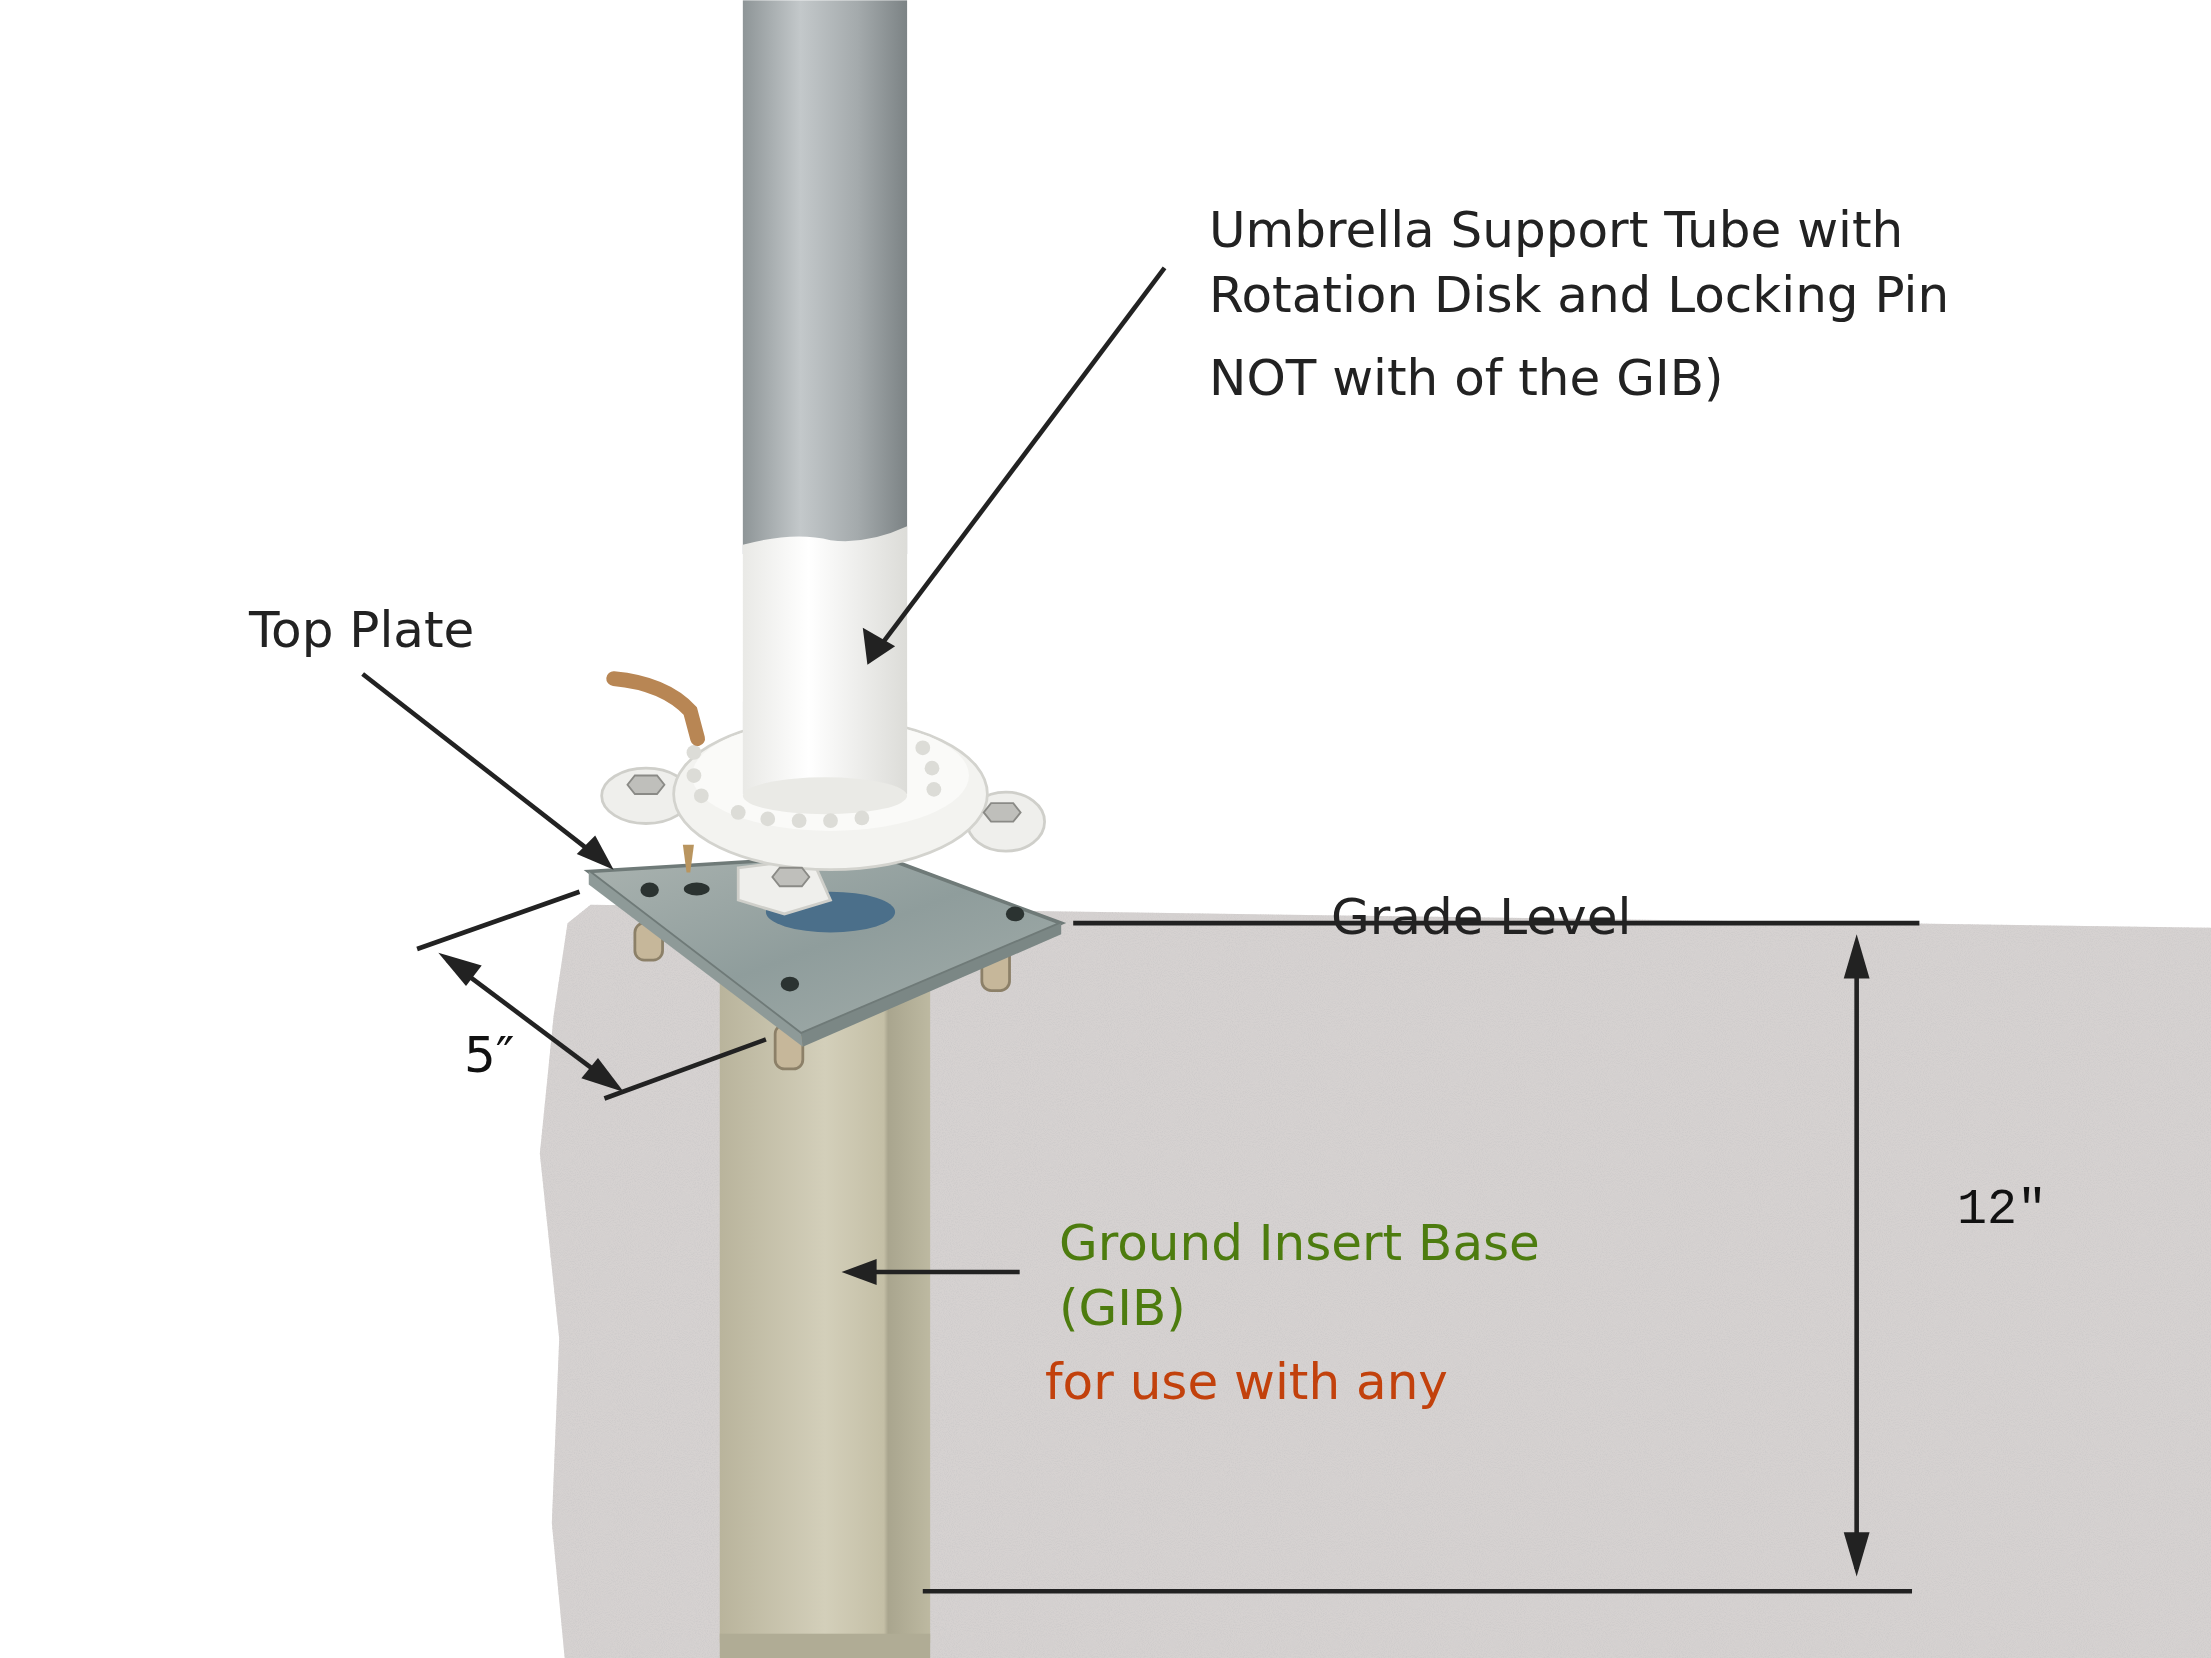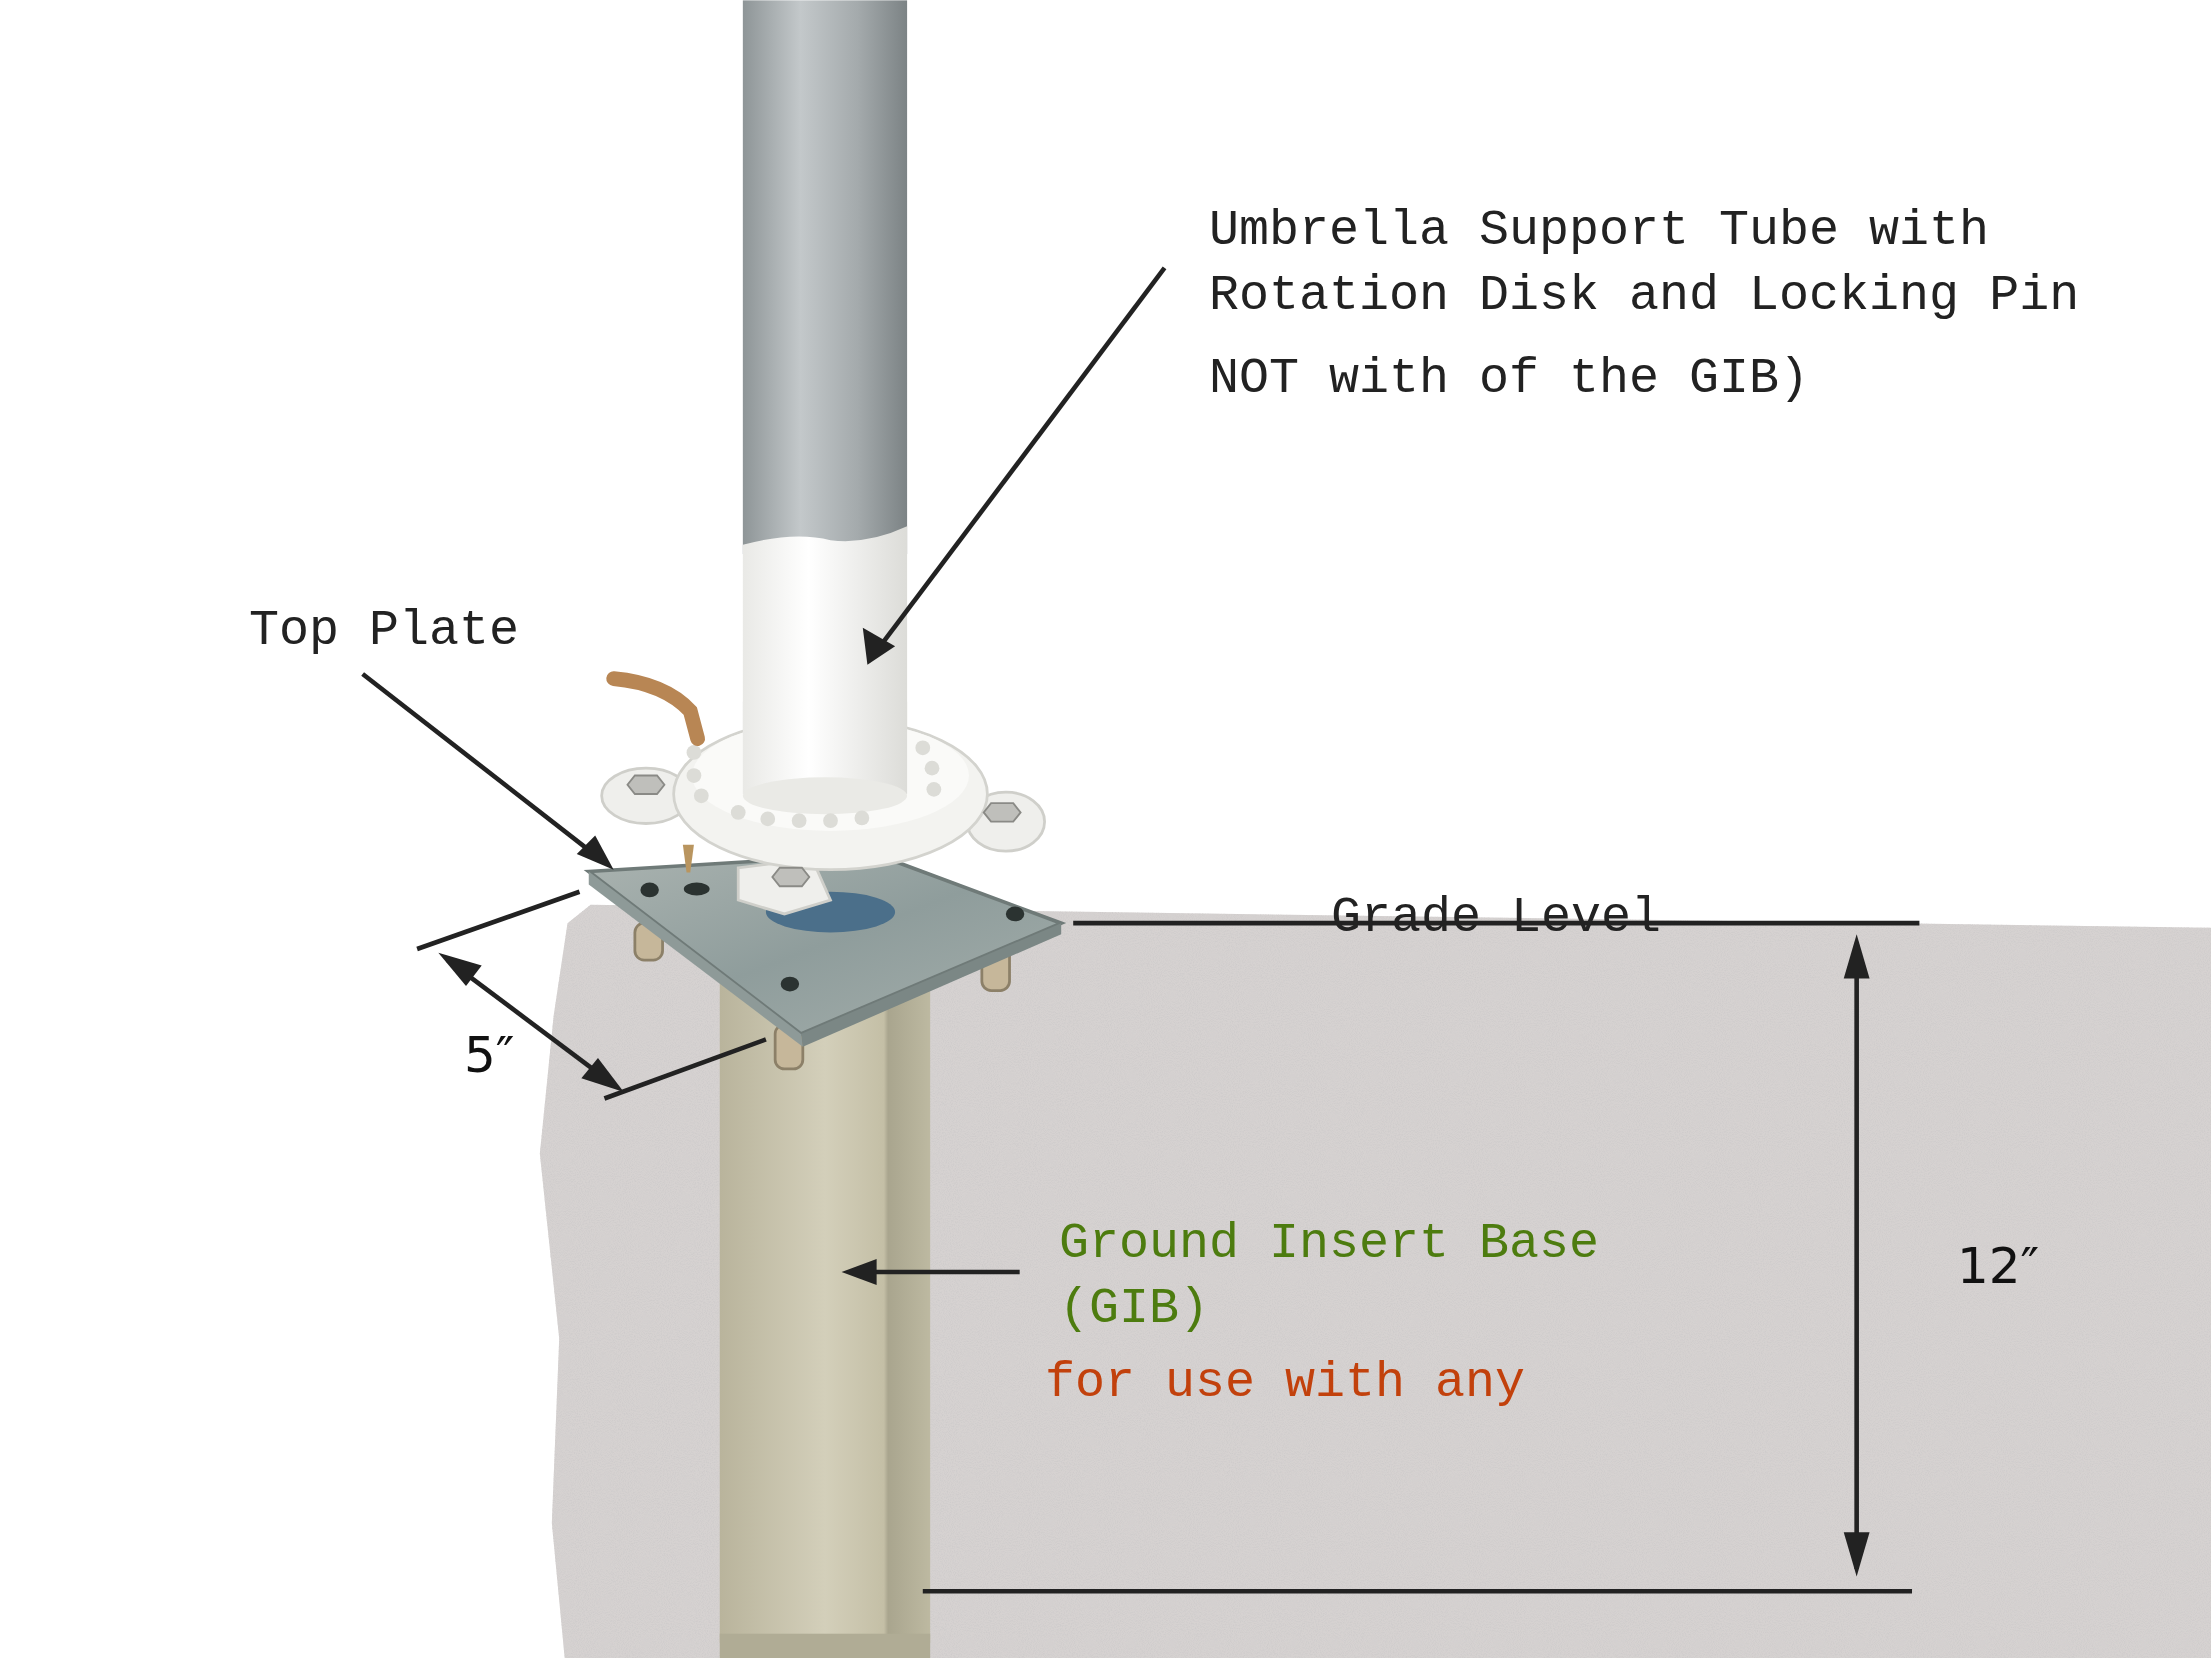--- a/index.html
+++ b/index.html
@@ -1,19 +1,19 @@
 <!DOCTYPE html>
 <html style="font-size:14.8px"><head>
 <meta charset="utf-8">
 <style>
   html, body { margin:0; padding:0; }
   body { width:2211px; height:1659px; position:relative; overflow:hidden; background:#ffffff;
          font-family:"DejaVu Sans", "Liberation Sans", sans-serif; color:#222; }
   .ground { position:absolute; left:0; top:0; width:2211px; height:1659px; }
-  .label { position:absolute; font-size:50px; line-height:65px; color:#222; white-space:nowrap;font-family:Liberation Mono, monospace; }
+  .label { position:absolute; font-size:50px; line-height:65px; color:#222; white-space:nowrap; }
   .label.gray { color:#4d7c0f;margin-left:16px; }
   .dim { position:absolute; font-size:50px; color:#111; }
 </style>
 </head>
 <body>
 
 <svg class="ground" viewBox="0 0 2396 1797" width="2211" height="1659">
   <defs>
     <filter id="speckle" x="0" y="0" width="100%" height="100%">
       <feTurbulence type="fractalNoise" baseFrequency="0.9" numOctaves="2" seed="3" result="n"></feTurbulence>
@@ -137,14 +137,14 @@
 <div class="label" style="left:249px; top:598px;">Top Plate</div>
 <div class="label" style="left:1331px; top:885px;">Grade Level</div>
 <div class="label gray" style="left:1043px; top:1211px;">
   <div>Ground Insert Base</div>
   <div>(GIB)</div>
 </div>
 <div class="label" style="left:1045px; top:1350px; color:#c2410c;">
   <div>for use with any</div>
 </div>
 <div class="dim" style="left:464px; top:1026px;">5″</div>
-<div class="dim" style="left:1957px; top:1237px;">12″</div>
+<div class="dim" style="left:1957px; top:1181px;font-family:Liberation Mono, monospace;">12″</div>
 
 
 </body></html>

